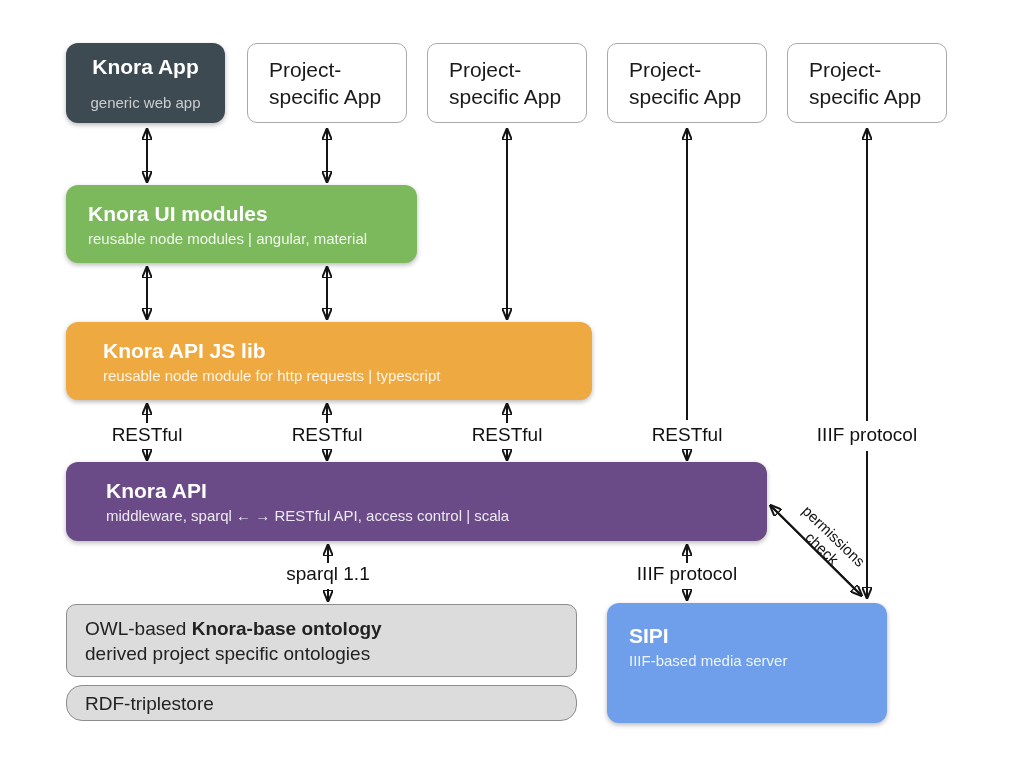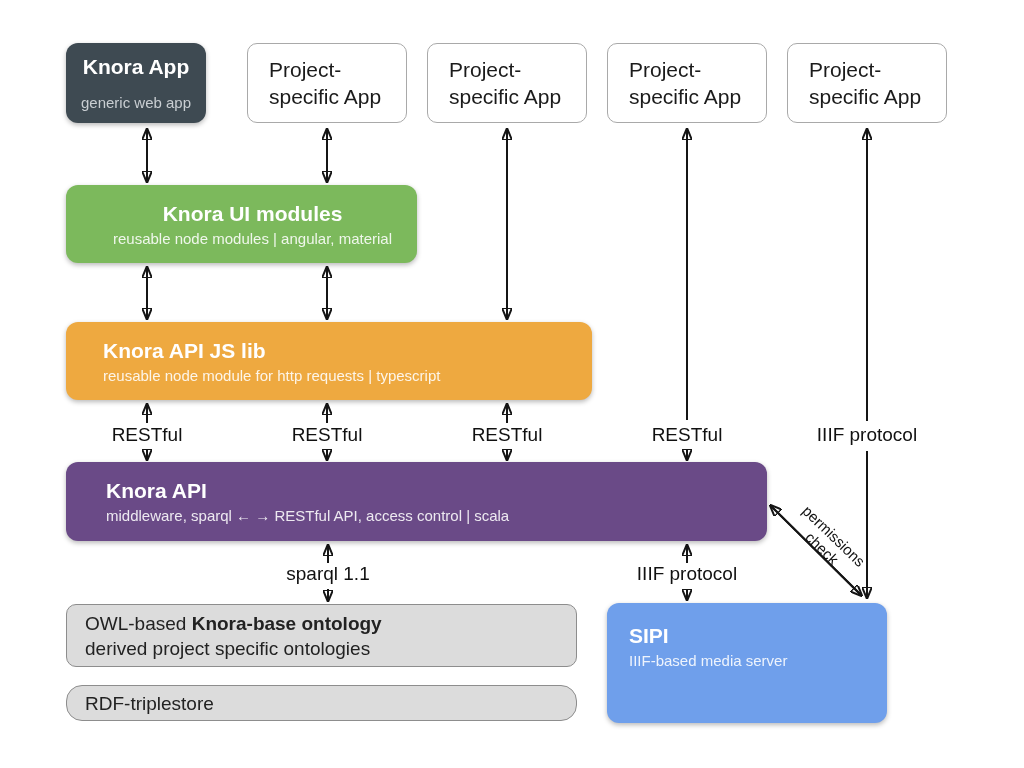--- a/index.html
+++ b/index.html
@@ -4,45 +4,45 @@
 <style>
   html,body{margin:0;padding:0;background:#ffffff;}
   #canvas{
     position:relative;width:1024px;height:768px;background:#ffffff;overflow:hidden;
     font-family:"Liberation Sans","DejaVu Sans",sans-serif;
   }
   .box{position:absolute;box-sizing:border-box;display:flex;flex-direction:column;justify-content:center;}
   .shadow{box-shadow:0 2px 5px rgba(0,0,0,0.28);}
   
   .dark-box{
-    left:66px;top:43px;width:140px;height:80px;background:#3E4A52;border-radius:12px;
+    left:66px;top:43px;width:159px;height:80px;background:#3E4A52;border-radius:12px;
     align-items:center;text-align:center;color:#ffffff;
   }
   .dark-box .title{font-size:21px;font-weight:bold;line-height:25px;}
   .dark-box .subtitle{font-size:15px;color:#C9CED2;line-height:19px;margin-top:14px;}
   
   .project-box{
     top:43px;width:160px;height:80px;background:#ffffff;border:1px solid #A9A9A9;border-radius:10px;
     padding-left:21px;color:#1b1b1b;font-size:21px;line-height:27px;white-space:pre-line;
   }
   .pb1{left:247px;} .pb2{left:427px;} .pb3{left:607px;} .pb4{left:787px;}
   
   .band{border-radius:12px;padding-left:22px;color:#ffffff;}
   .band .title{font-size:21px;font-weight:bold;line-height:25px;}
   .band .subtitle{font-size:15px;color:rgba(255,255,255,0.88);line-height:19px;margin-top:3px;}
-  .green-box{left:66px;top:185px;width:351px;height:78px;background:#7CB95C;text-align:center;}
+  .green-box{left:66px;top:185px;width:351px;height:78px;background:#7CB95C;}
   .orange-box{left:66px;top:322px;width:526px;height:78px;background:#EEA940;padding-left:37px;}
   .purple-box{left:66px;top:462px;width:701px;height:79px;background:#6A4A87;padding-left:40px;}
   .blue-box{left:607px;top:603px;width:280px;height:120px;background:#6F9FEB;justify-content:flex-start;padding-top:20px;}
   
   .gray-box{
     background:#DCDCDC;border:1.5px solid #8D8D8D;border-radius:10px;
     padding-left:18px;color:#222222;font-size:19px;line-height:25px;
   }
-  .gray1{left:66px;top:604px;width:511px;height:63px;}
+  .gray1{left:66px;top:604px;width:511px;height:73px;}
   .gray2{left:66px;top:685px;width:511px;height:36px;border-radius:16px;}
   
   .conn-label{position:absolute;font-size:19px;color:#111111;text-align:center;line-height:22px;}
   .perm-label{
     position:absolute;left:765px;top:525px;width:126px;font-size:15px;line-height:17px;color:#111111;
     text-align:center;white-space:pre-line;transform:rotate(44deg);transform-origin:center;
   }
   svg.arrows{position:absolute;left:0;top:0;width:1024px;height:768px;pointer-events:none;}
   svg.arrows path,svg.arrows line{stroke:#151515;stroke-width:2;fill:none;}
 </style>

